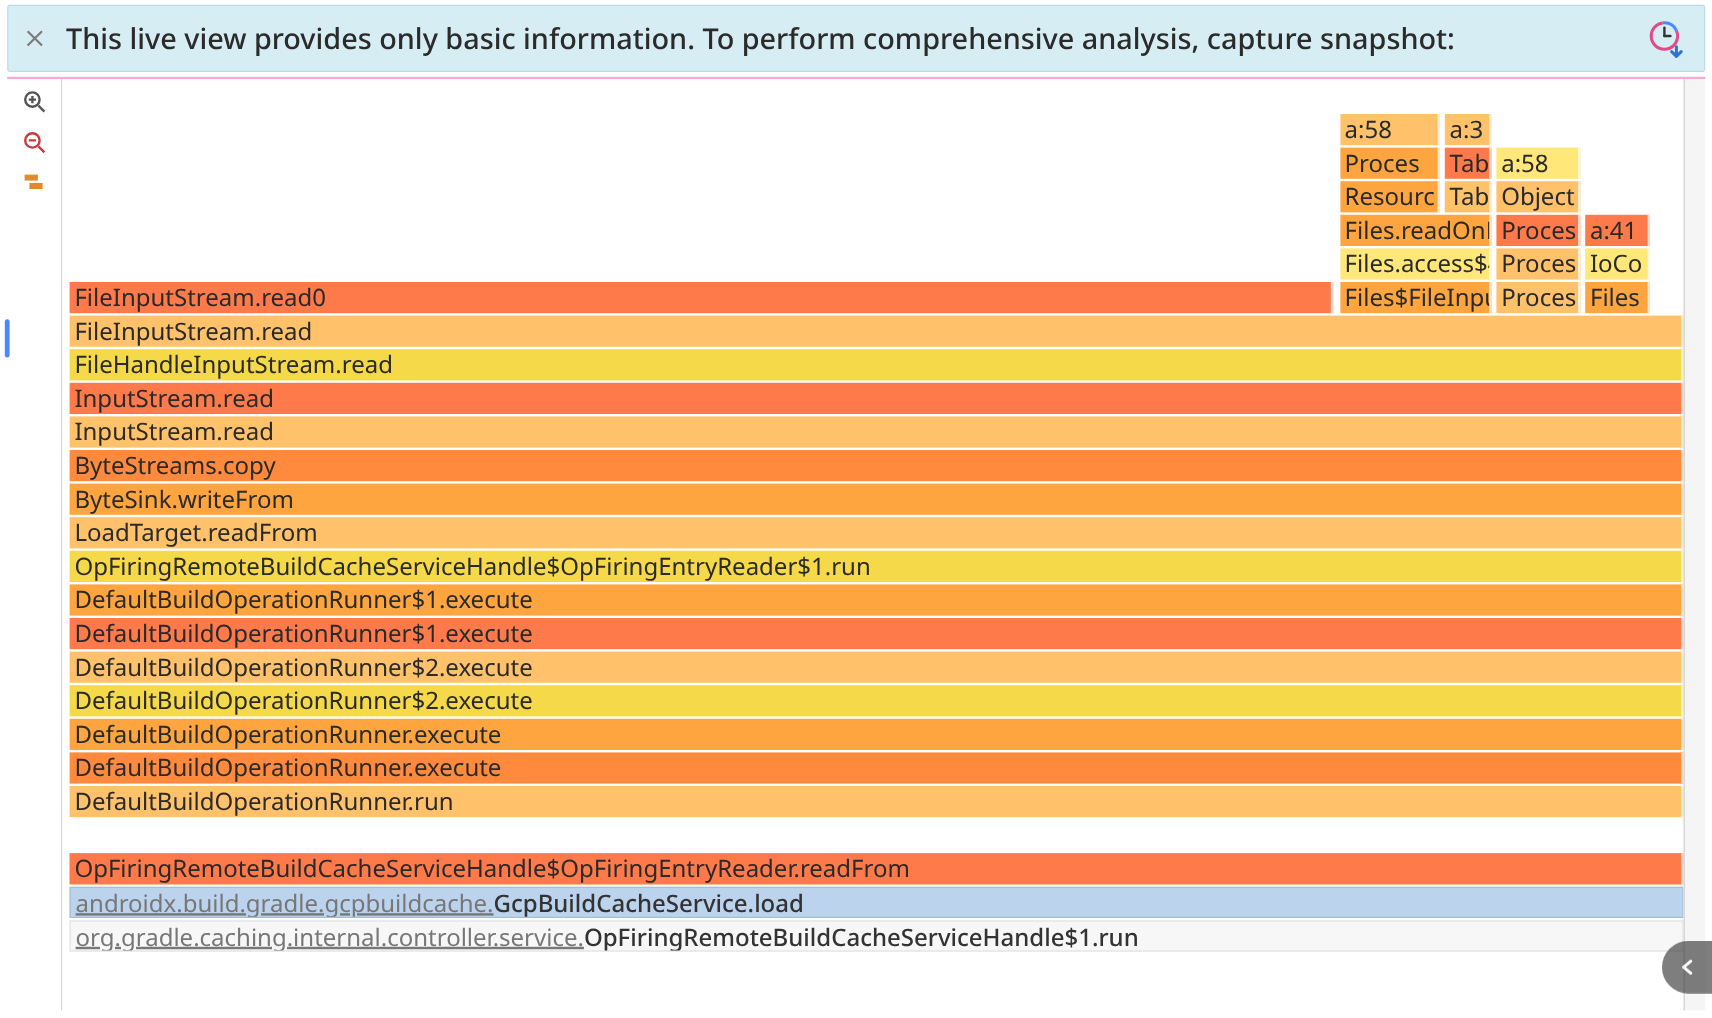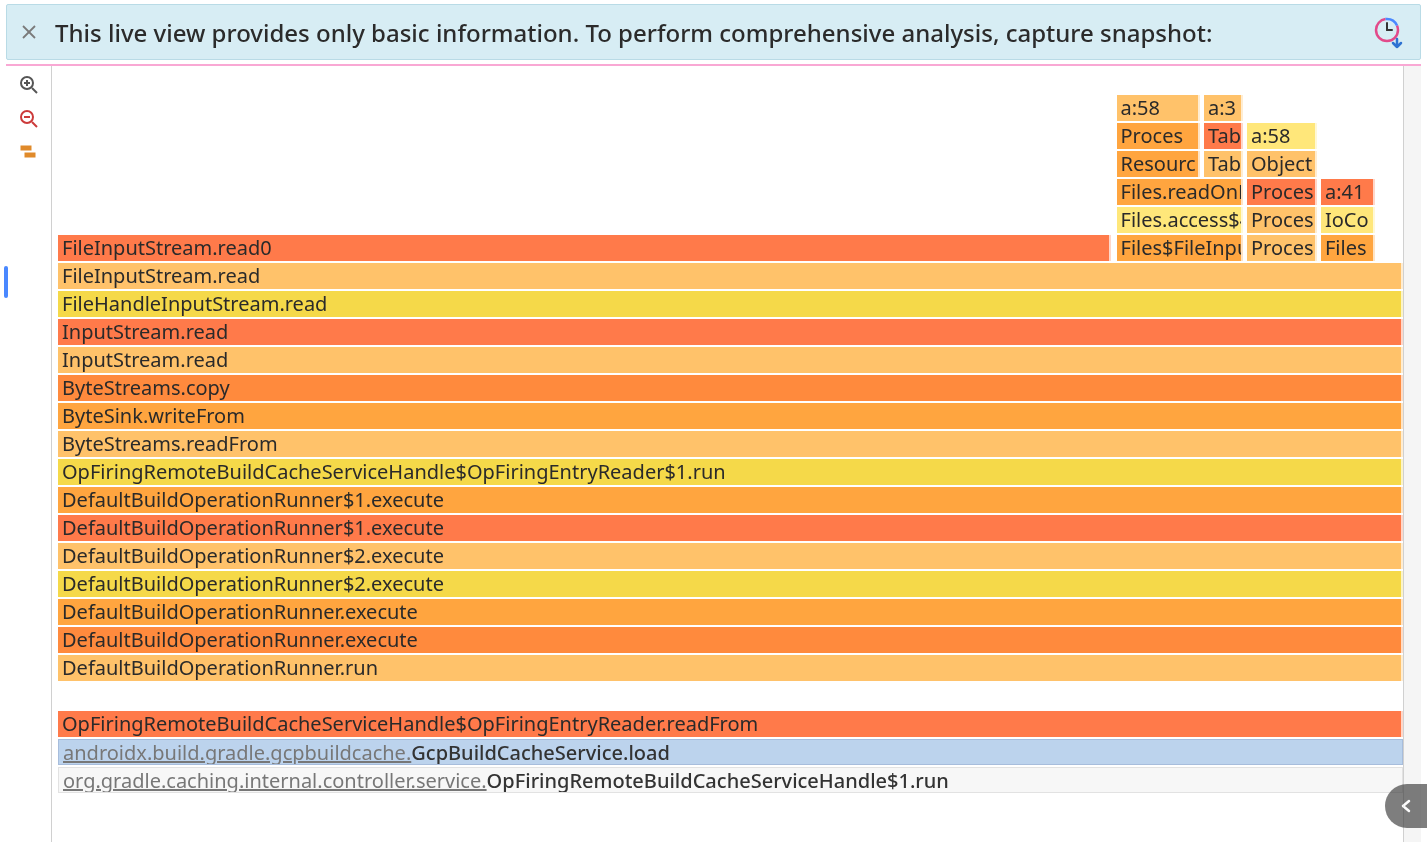--- a/index.html
+++ b/index.html
@@ -283,21 +283,21 @@
           <div class="row">
             <div class="frame orange-lt" style="left: 0%; width: 100%;">InputStream.read</div>
           </div>
           <div class="row">
             <div class="frame orange-dk" style="left: 0%; width: 100%;">ByteStreams.copy</div>
           </div>
           <div class="row">
             <div class="frame orange" style="left: 0%; width: 100%;">ByteSink.writeFrom</div>
           </div>
           <div class="row">
-            <div class="frame orange-lt" style="left: 0%; width: 100%;">ByteStreams.readFrom</div>
+            <div class="frame orange-lt" style="left: 0%; width: 100%;">LoadTarget.readFrom</div>
           </div>
           <div class="row">
             <div class="frame yellow" style="left: 0%; width: 100%;">OpFiringRemoteBuildCacheServiceHandle$OpFiringEntryReader$1.run</div>
           </div>
           <div class="row">
             <div class="frame orange" style="left: 0%; width: 100%;">DefaultBuildOperationRunner$1.execute</div>
           </div>
           <div class="row">
             <div class="frame red" style="left: 0%; width: 100%;">DefaultBuildOperationRunner$1.execute</div>
           </div>

